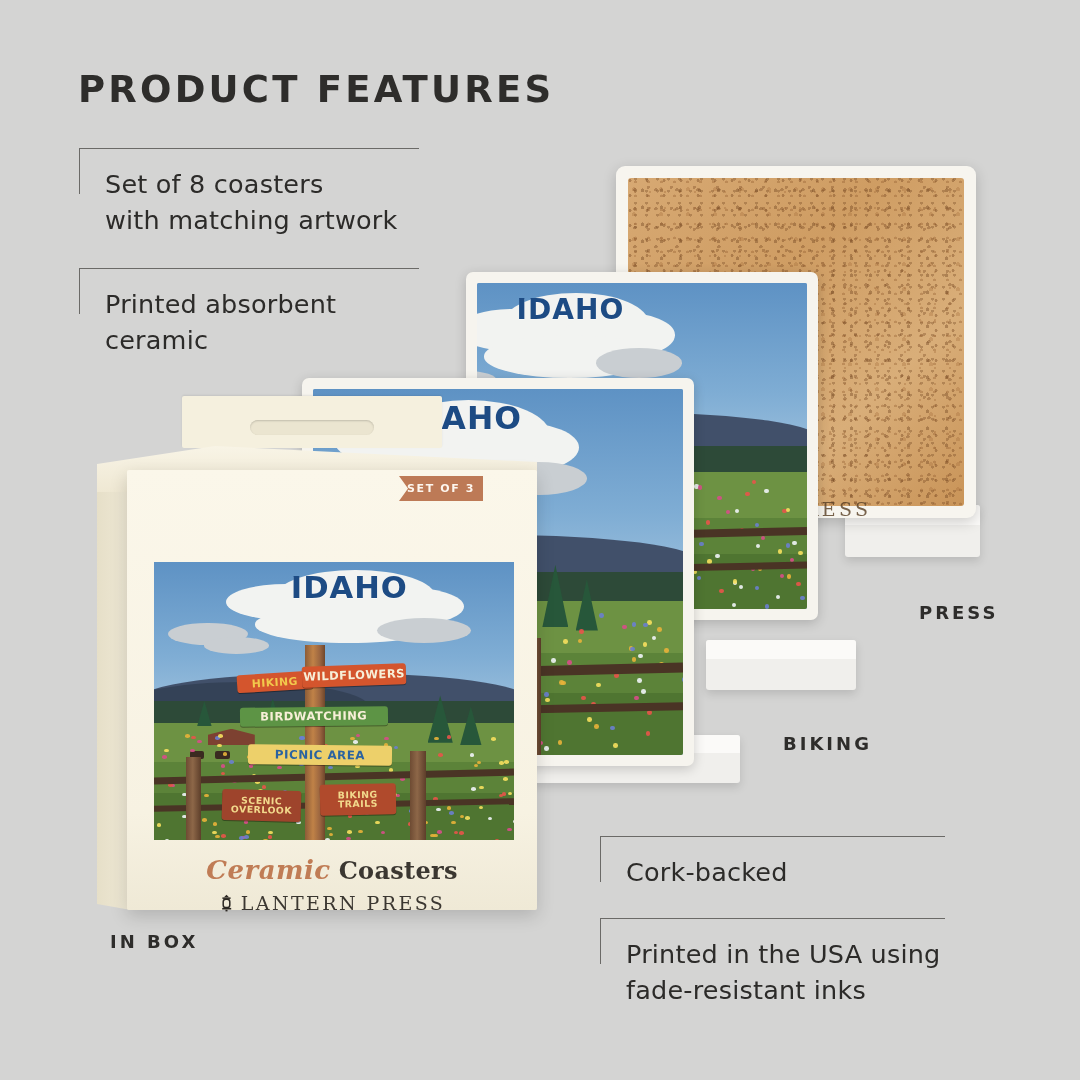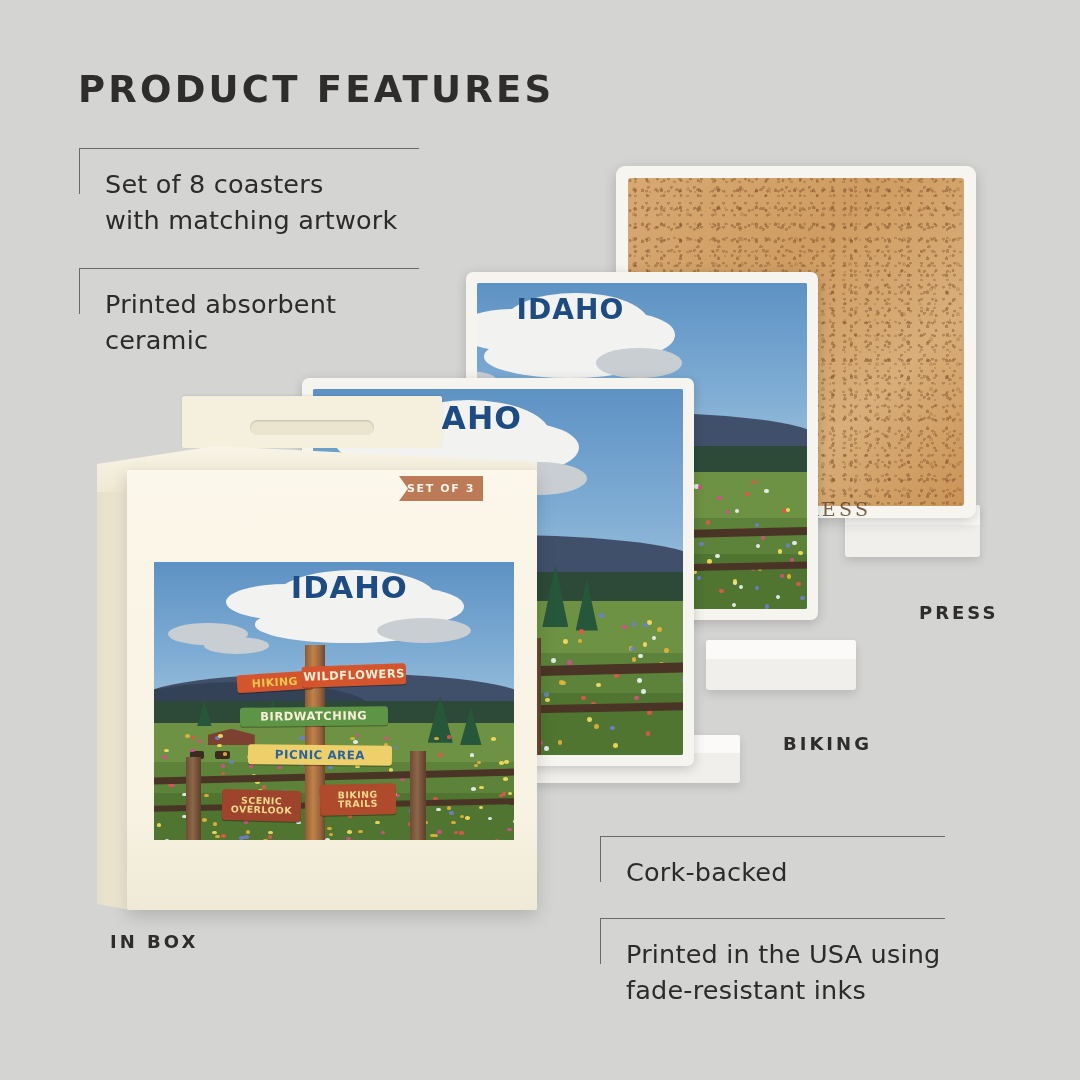--- a/index.html
+++ b/index.html
@@ -663,20 +663,35 @@
             <div class="sign" style="left: 19%; top: 82%; width: 22%; height: 11%; background: rgb(158, 68, 44); color: rgb(242, 217, 140); font-size: 9.36px; transform: rotate(1.5deg); flex-direction: column;">
               <span style="position: static; display: block;">SCENIC</span>
               <span style="position: static; display: block;">OVERLOOK</span>
             </div>
             <div class="sign" style="left: 46%; top: 80%; width: 21%; height: 11%; background: rgb(176, 74, 44); color: rgb(242, 217, 140); font-size: 9.36px; transform: rotate(-1.2deg); flex-direction: column;">
               <span style="position: static; display: block;">BIKING</span>
               <span style="position: static; display: block;">TRAILS</span>
             </div>
           </div>
       </div>
+      <div id="box-brand">
+        <div id="brand-line1">
+          <span id="brand-ceramic">Ceramic</span><span id="brand-coasters">Coasters</span>
+        </div>
+        <div id="brand-line2">
+          <svg width="15" height="18" viewBox="0 0 15 18">
+            <path d="M7.5 0.7 L10 3.2 H5 Z" fill="#2b2722"></path>
+            <rect x="3.4" y="3.4" width="8.2" height="1.5" fill="#2b2722"></rect>
+            <rect x="4.2" y="5.2" width="6.6" height="8.4" rx="2.6" fill="none" stroke="#2b2722" stroke-width="1.5"></rect>
+            <rect x="3.2" y="13.9" width="9" height="1.6" fill="#2b2722"></rect>
+            <rect x="6.5" y="15.8" width="2" height="1.6" fill="#2b2722"></rect>
+          </svg>
+          <span id="brand-press">LANTERN PRESS</span>
+        </div>
+      </div>
       <div id="setof4">SET OF 3</div>
     </div>
   </div>
 
   <div class="feature" id="feat-0">
     <div class="rule"></div>
     <div class="stub"></div>
     <div class="ftext">Set of 8 coasters
 with matching artwork</div>
   </div>

